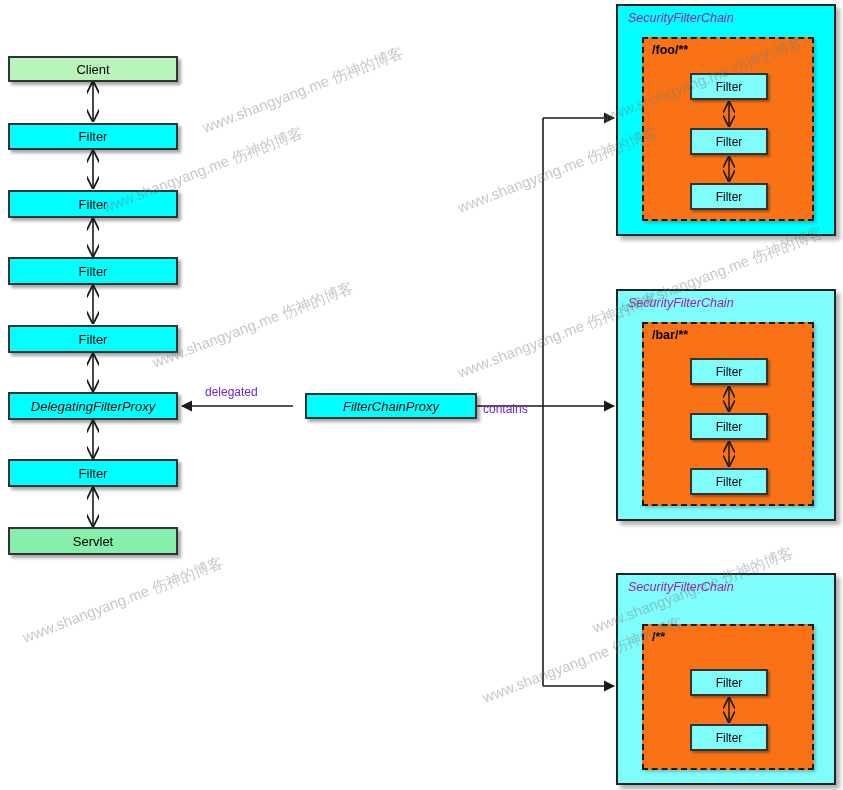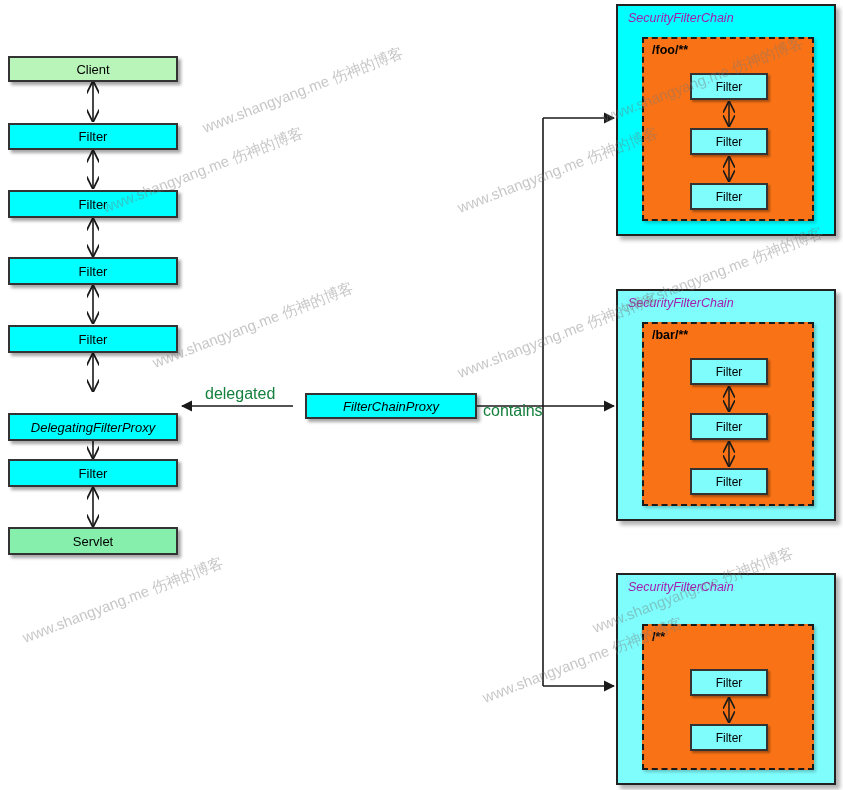--- a/index.html
+++ b/index.html
@@ -77,22 +77,22 @@
     top: 4px;
     font-size: 12.5px;
     font-weight: bold;
     color: #000000;
     white-space: nowrap;
   }
 
   
   .edge-label {
     position: absolute;
-    font-size: 16px;
-    color: #15803d;
+    font-size: 12px;
+    color: #6d28d9;
     white-space: nowrap;
   }
 
   
   .lines {
     position: absolute;
     left: 0; top: 0;
     width: 843px;
     height: 790px;
     pointer-events: none;
@@ -169,21 +169,21 @@
     </div>
 
     <div class="box filter" style="left:8px; top:257px; width:170px; height:28px;">
       <span>Filter</span>
     </div>
 
     <div class="box filter" style="left:8px; top:325px; width:170px; height:28px;">
       <span>Filter</span>
     </div>
 
-    <div class="box proxy" style="left:8px; top:392px; width:170px; height:28px;margin-top:21px;">
+    <div class="box proxy" style="left:8px; top:392px; width:170px; height:28px;">
       <span>DelegatingFilterProxy</span>
     </div>
 
     <div class="box filter" style="left:8px; top:459px; width:170px; height:28px;">
       <span>Filter</span>
     </div>
 
     <div class="box servlet" style="left:8px; top:527px; width:170px; height:28px;">
       <span>Servlet</span>
     </div>

